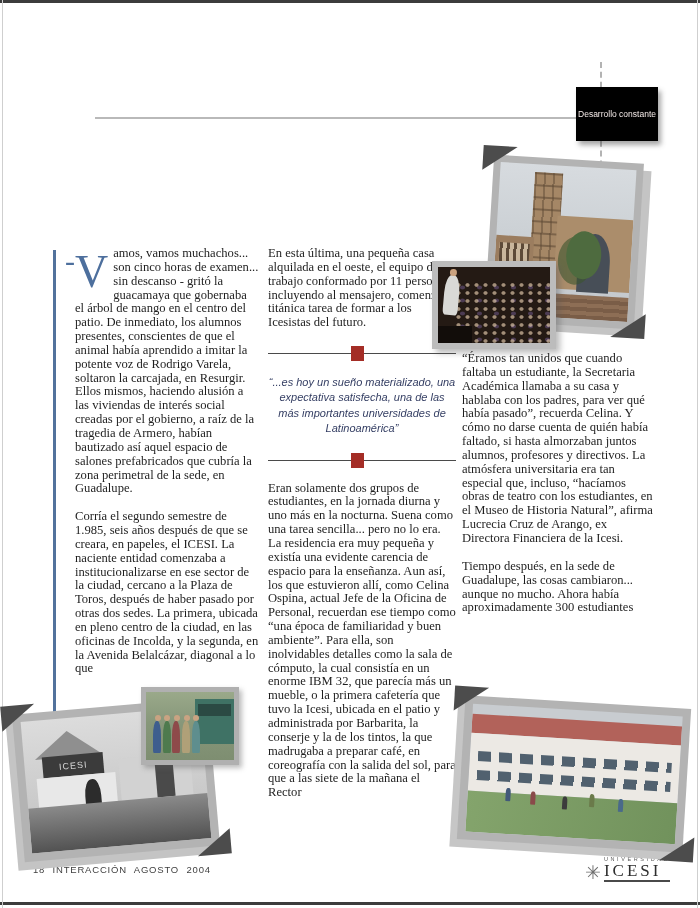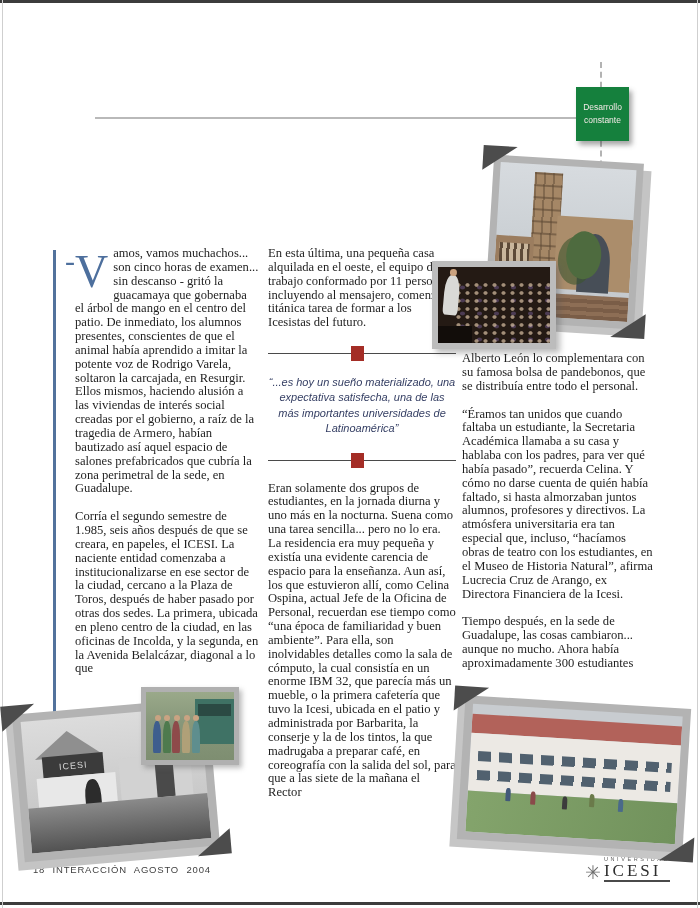--- a/index.html
+++ b/index.html
@@ -9,21 +9,21 @@
   .edge-top{position:absolute;top:0;left:0;width:100%;height:3px;background:#3c3c3c;}
   .edge-bottom{position:absolute;top:902px;left:0;width:100%;height:3px;background:#3c3c3c;}
   .edge-left{position:absolute;top:0;left:2px;width:1px;height:100%;background:#cfcfcf;}
   .edge-right{position:absolute;top:0;right:2px;width:1px;height:100%;background:#cfcfcf;}
 
   
   .title{position:absolute;left:95px;top:68px;font-size:42px;letter-spacing:.5px;color:#101010;}
   .title-rule{position:absolute;left:95px;top:117px;width:481px;height:2px;background:#b9b9b9;}
   .subtitle{position:absolute;left:95px;top:152px;width:320px;font-style:italic;
             font-size:30px;line-height:1.15;color:#6381ad;}
-  .badge{position:absolute;left:576px;top:87px;width:53px;height:54px;background:#15803d;
+  .badge{position:absolute;left:576px;top:87px;width:82px;height:54px;background:#000000;
          box-shadow:3px 4px 5px rgba(60,60,60,.45);display:flex;align-items:center;justify-content:center;
          text-align:center;z-index:4;}
   .badge span{font-family:"Liberation Sans",sans-serif;font-size:8.5px;line-height:1.5;color:#f3e9e7;}
   .dash-line{position:absolute;left:600px;top:62px;height:252px;width:0;
              border-left:2px dashed #b3b3b3;z-index:1;}
 
   
   .col{position:absolute;font-size:12.6px;line-height:1.1;text-align:left;}
   .col p{margin:0 0 14px 0;}
   .col1{left:75px;top:247px;width:184px;}
@@ -172,21 +172,20 @@
     </div>
     <p class="pullquote">“...es hoy un sueño materializado, una expectativa satisfecha, una de las más importantes universidades de Latinoamérica”</p>
     <div class="divider">
       <div class="rule"></div>
       <div class="sq"></div>
     </div>
     <p><span>Eran solamente dos grupos de estudiantes, en la jornada diurna y uno más en la nocturna. Suena como una tarea sencilla... pero no lo era. La residencia era muy pequeña y existía una evidente carencia de espacio para la enseñanza. Aun así, los que estuvieron allí, como Celina Ospina, actual Jefe de la Oficina de Personal, recuerdan ese tiempo como “una época de familiaridad y buen ambiente”. Para ella, son inolvidables detalles como la sala de cómputo, la cual consistía en un enorme IBM 32, que parecía más un mueble, o la primera cafetería que tuvo la Icesi, ubicada en el patio y administrada por Barbarita, la conserje y la de los tintos, la que madrugaba a preparar café, en coreografía con la salida del sol, para que a las siete de la mañana el Rector</span></p>
   </div>
 
   <div class="col col3">
-    <p><span>Alberto León lo complementara con su famosa bolsa de pandebonos, que se distribuía entre todo el personal.</span></p>
     <p><span>“Éramos tan unidos que cuando faltaba un estudiante, la Secretaria Académica llamaba a su casa y hablaba con los padres, para ver qué había pasado”, recuerda Celina. Y cómo no darse cuenta de quién había faltado, si hasta almorzaban juntos alumnos, profesores y directivos. La atmósfera universitaria era tan especial que, incluso, “hacíamos obras de teatro con los estudiantes, en el Museo de Historia Natural”, afirma Lucrecia Cruz de Arango, ex Directora Financiera de la Icesi.</span></p>
     <p><span>Tiempo después, en la sede de Guadalupe, las cosas cambiaron... aunque no mucho. Ahora había aproximadamente 300 estudiantes</span></p>
   </div>
 
   <div class="photo photo1">
     <div class="tri-tl"></div>
     <div class="tri-br"></div>
     <div class="inner s1">
       <div class="tower">
           <div class="grid"></div>

